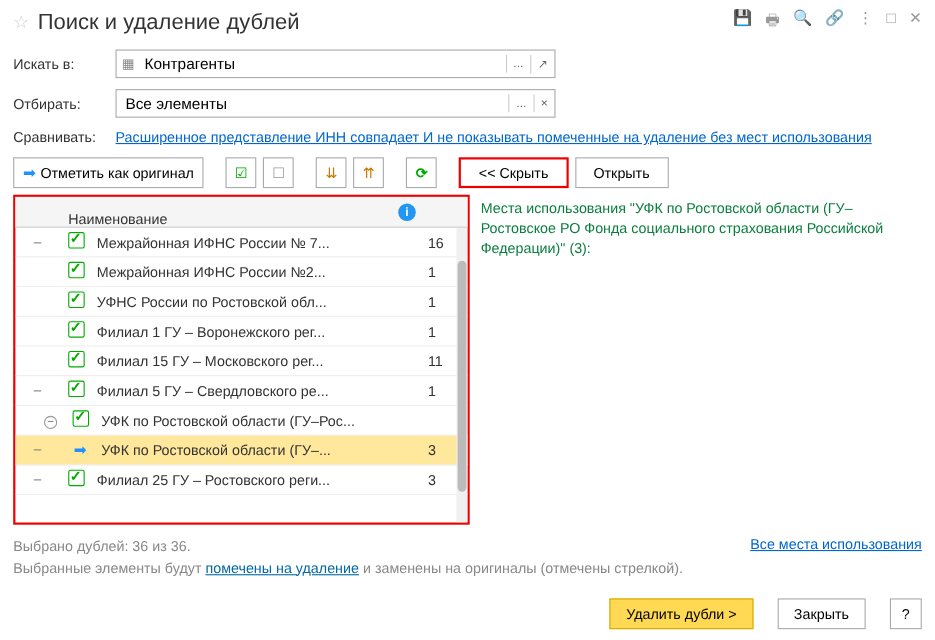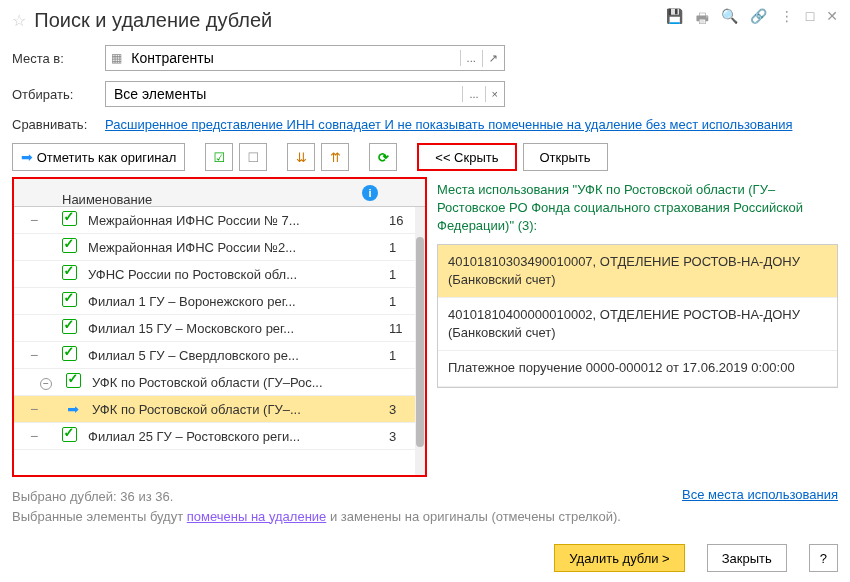--- a/index.html
+++ b/index.html
@@ -65,21 +65,21 @@
     <span>🖶</span>
     <span>🔍</span>
     <span>🔗</span>
     <span>⋮</span>
     <span>□</span>
     <span>✕</span>
   </div>
 </div>
 
 <div class="form-row">
-  <span class="form-label">Места в:</span>
+  <span class="form-label">Искать в:</span>
   <div class="input-wrap">
     <span class="input-icon">▦</span>
     <input class="input-field" readonly="" value="Контрагенты" style="">
     <span class="input-btn">...</span>
     <span class="input-btn">↗</span>
   </div>
 </div>
 
 <div class="form-row">
   <span class="form-label">Отбирать:</span>
@@ -188,33 +188,28 @@
             <div class="col-expand"><span class="minus">−</span></div>
             <div class="col-check"><span class="checkbox checked"></span></div>
             <div class="col-name">Филиал 25 ГУ – Ростовского реги...</div>
             <div class="col-count">3</div>
           </div>
         </div>
     </div>
   </div>
   <div class="right-panel">
     <div class="usage-title">Места использования "УФК по Ростовской области (ГУ–Ростовское РО Фонда социального страхования  Российской Федерации)" (3):</div>
-    <div class="usage-list" id="usage-list">
-        <div class="usage-item highlighted">40101810303490010007, ОТДЕЛЕНИЕ РОСТОВ-НА-ДОНУ (Банковский счет)</div>
-        <div class="usage-item">40101810400000010002, ОТДЕЛЕНИЕ РОСТОВ-НА-ДОНУ (Банковский счет)</div>
-        <div class="usage-item">Платежное поручение 0000-000012 от 17.06.2019 0:00:00</div>
-      </div>
   </div>
 </div>
 
 <div class="footer">
   <a class="link footer-link-right">Все места использования</a>
   <div class="footer-line">Выбрано дублей: 36 из 36.</div>
   <div class="footer-line">
-    <span>Выбранные элементы будут </span><a class="link" style="color:#8b5cf6;">помечены на удаление</a><span> и заменены на оригиналы (отмечены стрелкой).</span>
+    <span>Выбранные элементы будут </span><a class="link" style="color:#0369a1;">помечены на удаление</a><span> и заменены на оригиналы (отмечены стрелкой).</span>
   </div>
 </div>
 
 <div class="actions">
   <button class="btn btn-primary">Удалить дубли &gt;</button>
   <button class="btn" style="padding:6px 14px;">Закрыть</button>
   <button class="btn" style="padding:6px 10px;">?</button>
 </div>
 
 </body></html>

